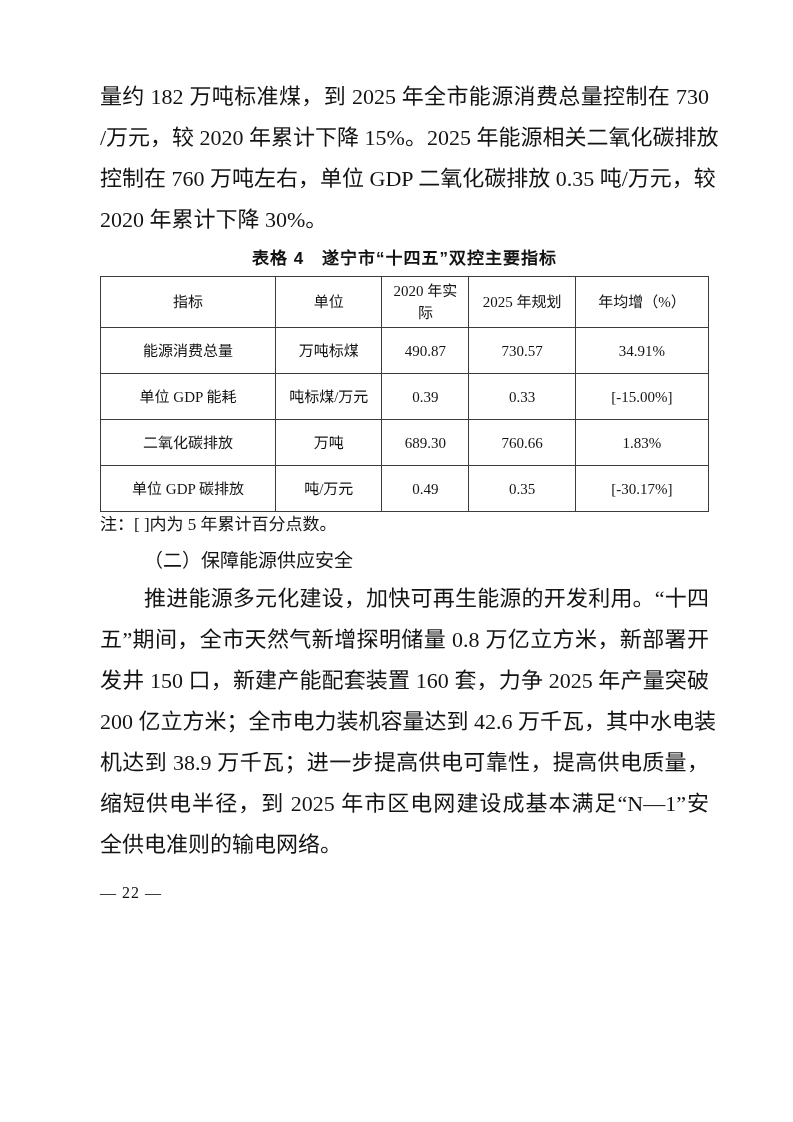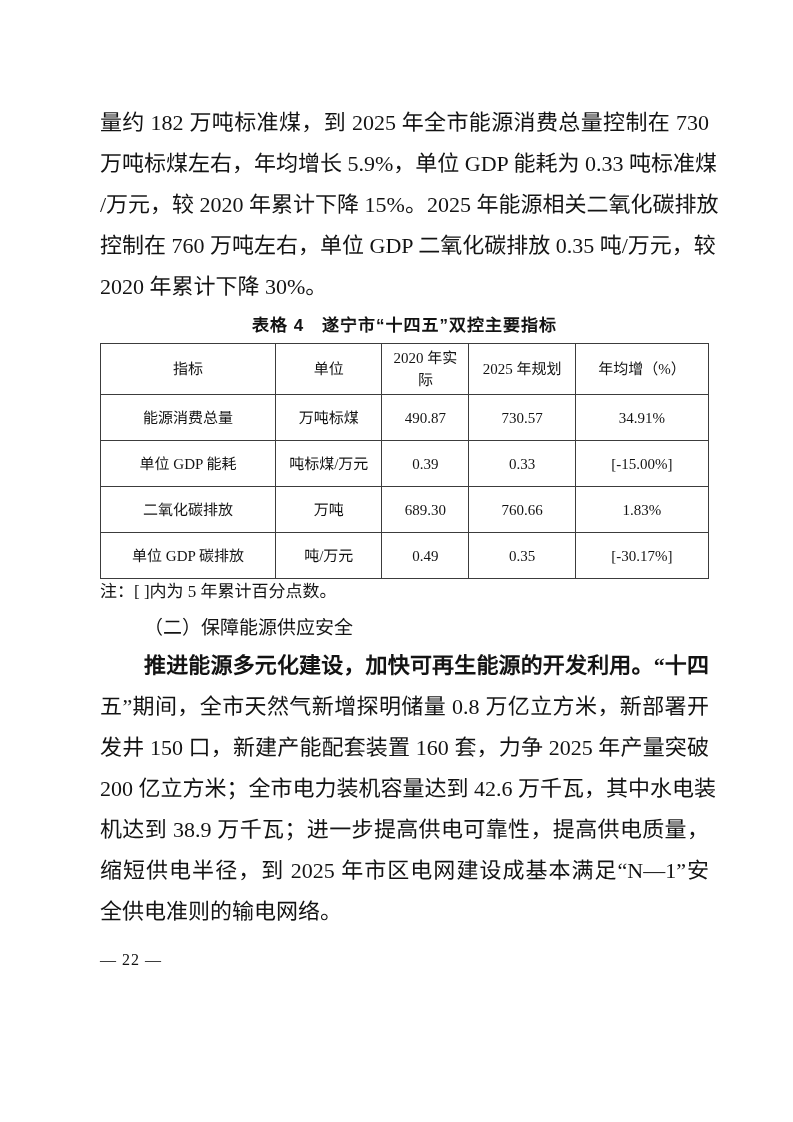--- a/index.html
+++ b/index.html
@@ -2,39 +2,39 @@
 <html lang="zh-CN"><head>
 <meta charset="utf-8">
 <style>
   html, body { margin: 0; padding: 0; background: #ffffff; }
   .page {
     position: relative;
     width: 793px;
     height: 1122px;
     background: #ffffff;
     box-sizing: border-box;
-    padding: 102px 84px 0 100px;
+    padding: 76px 84px 0 100px;
     font-family: "Liberation Serif", "DejaVu Serif", serif;
     color: #131313;
     overflow: hidden;
   }
   .para .line {
     font-size: 22px;
     line-height: 41px;
     height: 41px;
     white-space: nowrap;
     text-align: justify;
     text-align-last: justify;
     overflow: visible;
   }
   .para .line.last {
     text-align: center;
     text-align-last: left;
   }
-  .para .line.indent { text-indent: 44px; font-weight: bold; }
+  .para .line.indent { text-indent: 44px; }
 
   .table-caption {
     margin-top: 6px;
     font-family: Liberation Sans, sans-serif;
     font-weight: bold;
     font-size: 17px;
     line-height: 26px;
     text-align: center;
     letter-spacing: 1px;
   }
@@ -83,21 +83,20 @@
     text-align: left;
   }
 </style>
 </head>
 <body>
 
 <div class="page">
 
   <div class="para">
     <div class="line">量约 182 万吨标准煤，到 2025 年全市能源消费总量控制在 730</div>
-    <div class="line">万吨标煤左右，年均增长 5.9%，单位 GDP 能耗为 0.33 吨标准煤</div>
     <div class="line">/万元，较 2020 年累计下降 15%。2025 年能源相关二氧化碳排放</div>
     <div class="line">控制在 760 万吨左右，单位 GDP 二氧化碳排放 0.35 吨/万元，较</div>
     <div class="line last">2020 年累计下降 30%。</div>
   </div>
 
   <div class="table-caption">表格 4　遂宁市“十四五”双控主要指标</div>
 
   <table class="metrics">
     <colgroup>
       <col class="c1">

